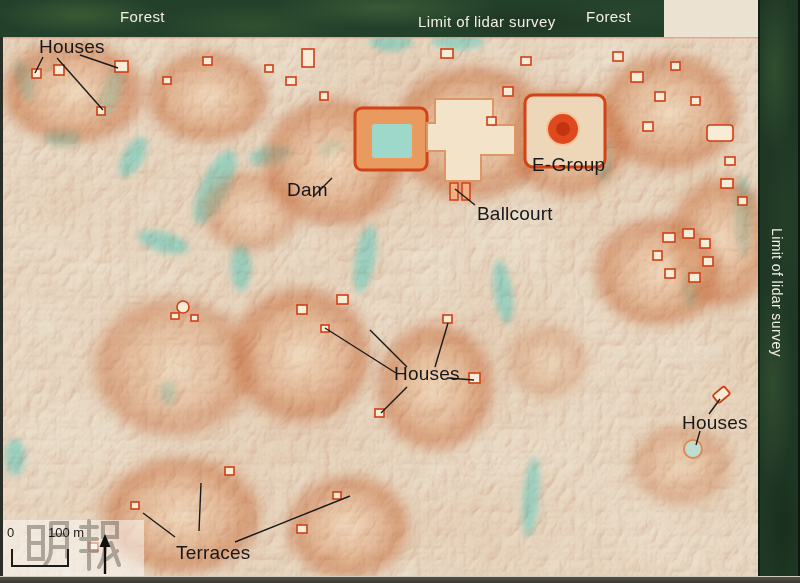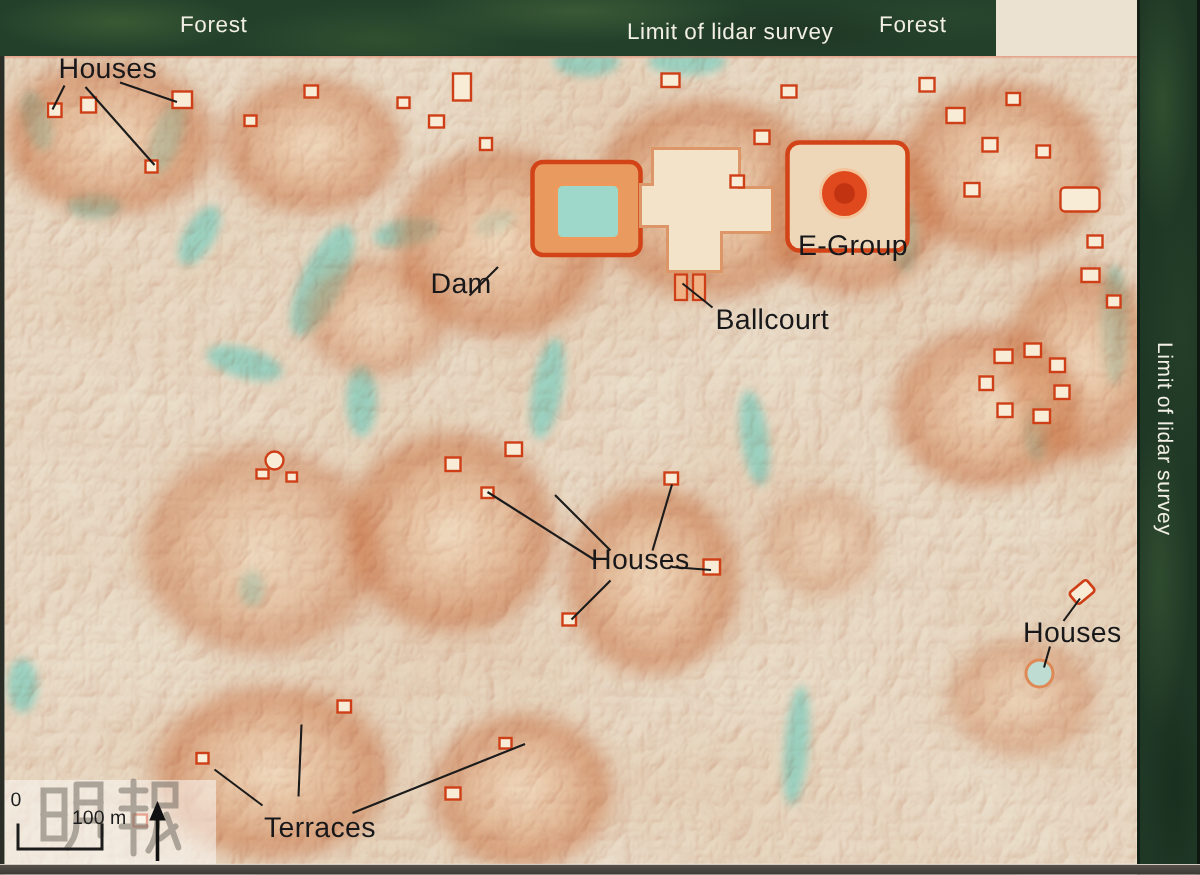--- a/index.html
+++ b/index.html
@@ -233,21 +233,21 @@
     <div class="map-label" style="left:36px;top:2px">Houses</div>
     <div class="map-label" style="left:284px;top:145px">Dam</div>
     <div class="map-label" style="left:474px;top:169px">Ballcourt</div>
     <div class="map-label" style="left:529px;top:120px">E-Group</div>
     <div class="map-label" style="left:391px;top:329px">Houses</div>
     <div class="map-label" style="left:679px;top:378px">Houses</div>
     <div class="map-label" style="left:173px;top:508px">Terraces</div>
 
     <div class="legend-bg"></div>
     <span class="scale-text" style="left:4px;top:488px">0</span>
-    <span class="scale-text" style="left:45px;top:500px">100 m</span>
+    <span class="scale-text" style="left:45px;top:488px">100 m</span>
     <svg class="scale-svg" style="left:6px;top:506px" width="62" height="26" viewBox="0 0 62 26">
       <path d="M3 6 V23 H59 V6" fill="none" stroke="#1c1c1c" stroke-width="2"></path>
     </svg>
     <svg class="north-svg" style="left:94px;top:495px" width="16" height="46" viewBox="0 0 16 46">
       <line x1="8" y1="12" x2="8" y2="42" stroke="#111" stroke-width="2.4"></line>
       <polygon points="8,2 2.5,15 13.5,15" fill="#111"></polygon>
     </svg>
 
     <svg class="wm-svg" style="left:22px;top:480px" width="96" height="58" viewBox="0 0 96 58" title="明報">
       <g stroke="#746d63" stroke-width="4" fill="none" stroke-linecap="round">

